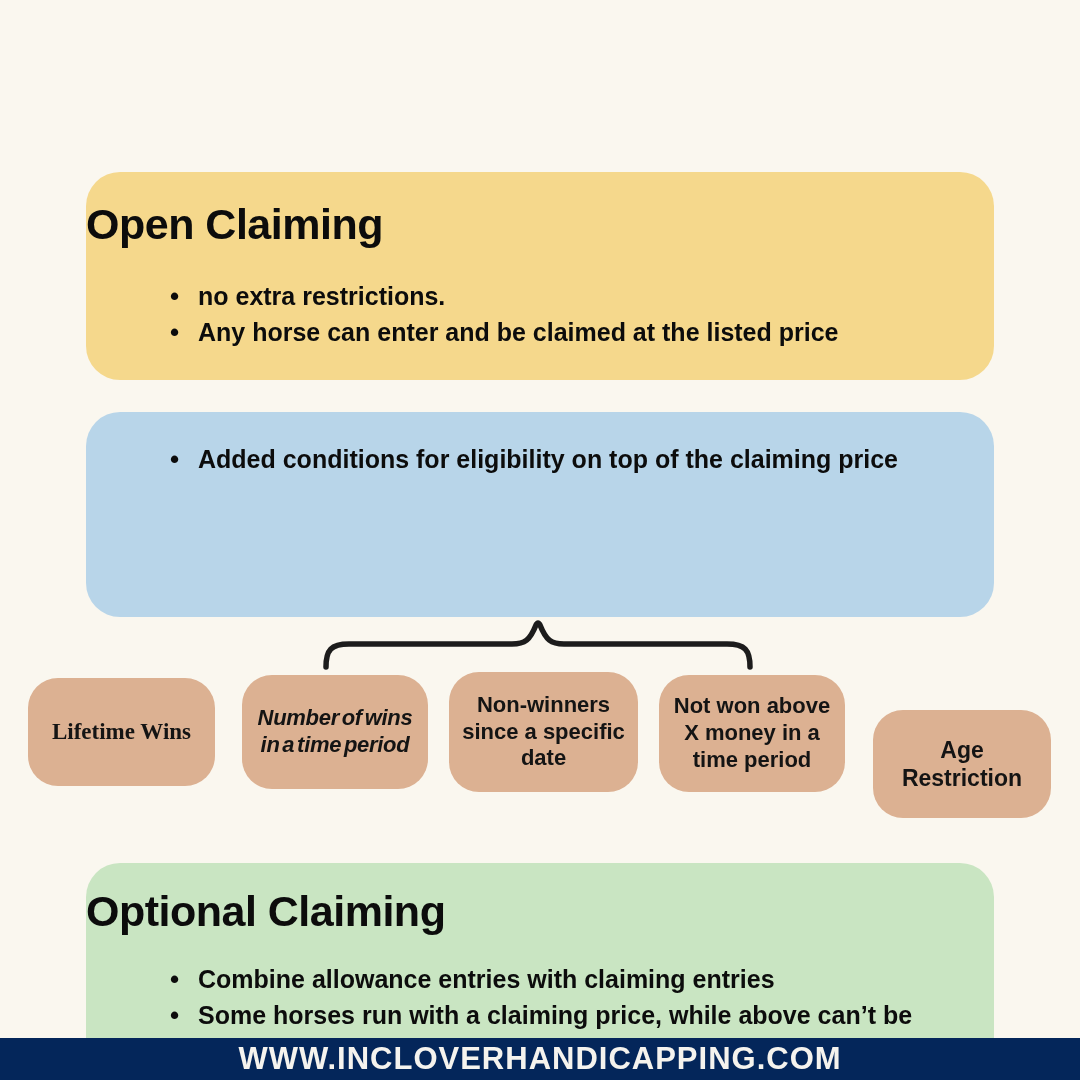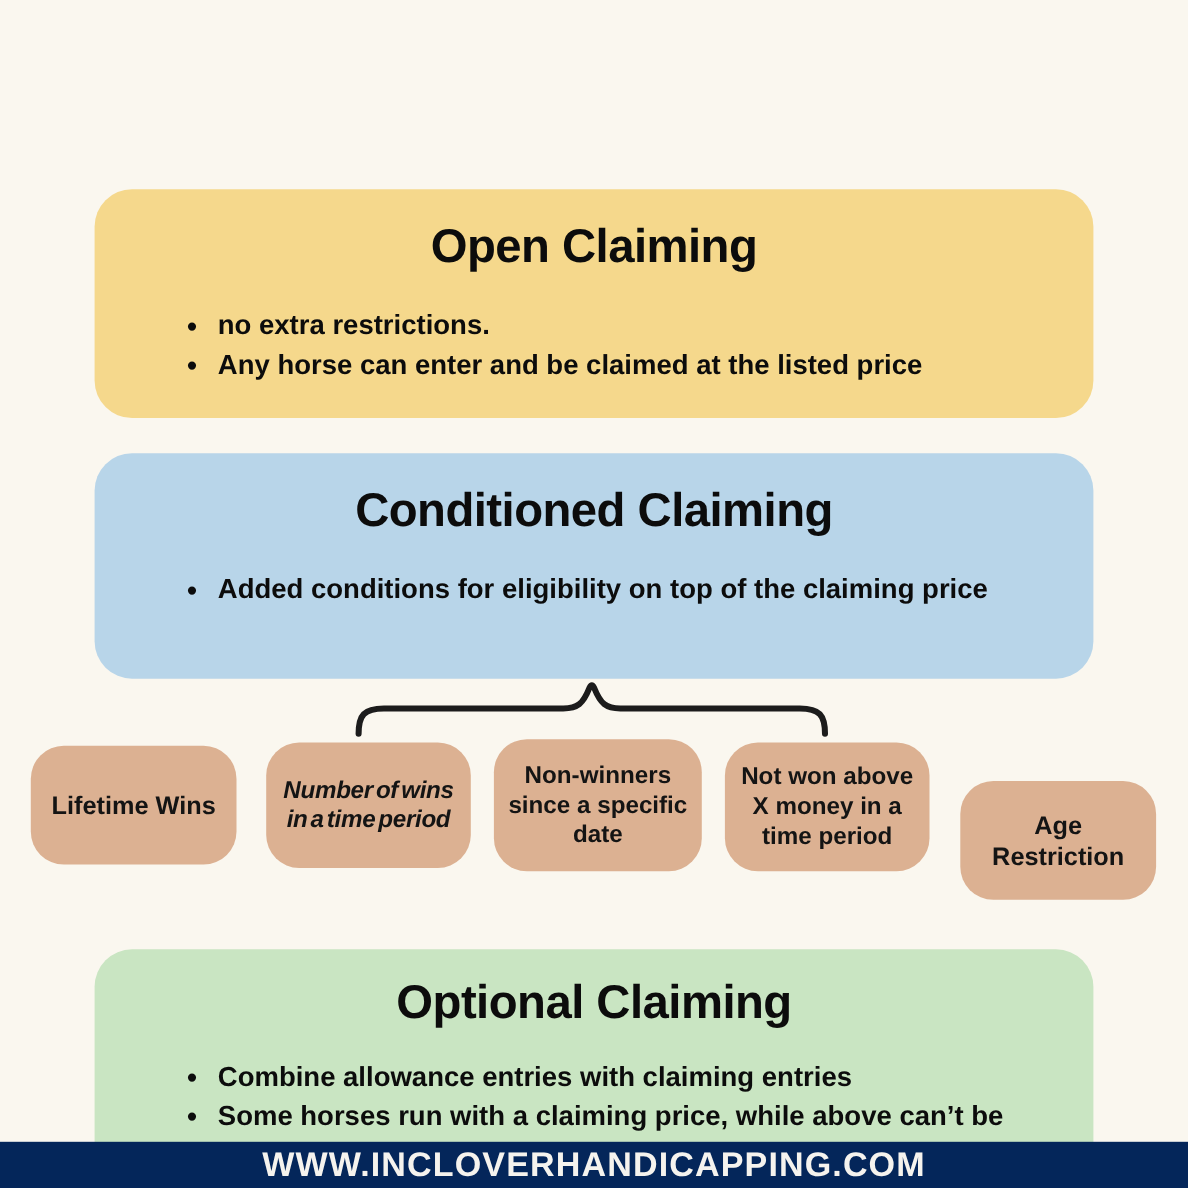--- a/index.html
+++ b/index.html
@@ -37,21 +37,21 @@
   
   .card {
     position:absolute; left:86px; width:908px;
     border-radius:34px;
   }
   .card-open        { top:172px; height:208px; background:#f5d88c; }
   .card-conditioned { top:412px; height:205px; background:#b8d5e9; }
   .card-optional    { top:863px; height:252px; background:#c9e5c2; }
 
   .card-title {
-    text-align:center;
+    text-align:left;
     font-size:43px; font-weight:700;
     letter-spacing:-0.5px;
     margin-top:28px;
     color:#0c0c0c;
   }
   .card ul {
     list-style:none;
     margin:30px 0 0 80px;
     max-width:790px;
   }
@@ -83,42 +83,41 @@
     position:absolute;
     background:#dcb192;
     border-radius:30px;
     display:flex; align-items:center; justify-content:center;
     text-align:center;
     font-weight:700;
     color:#141414;
     padding:6px 10px;
     line-height:1.22;
   }
-  .chip-1 { left:28px;  top:678px; width:187px; height:108px; font-size:23px; }
+  .chip-1 { left:28px;  top:678px; width:187px; height:108px; font-size:23px;font-family:Liberation Serif, serif; }
   .chip-2 { left:242px; top:675px; width:186px; height:114px; font-size:22px; word-spacing:-3px; letter-spacing:-0.3px;font-style:italic; }
   .chip-3 { left:449px; top:672px; width:189px; height:120px; font-size:22px; }
   .chip-4 { left:659px; top:675px; width:186px; height:117px; font-size:22px;text-align:center; }
   .chip-5 { left:873px; top:710px; width:178px; height:108px; font-size:23px; }
 </style>
 </head>
 <body>
 
 <div class="canvas">
 
 
   <div class="card card-open">
     <div class="card-title">Open Claiming</div>
     <ul>
       <li>no extra restrictions.</li>
       <li>Any horse can enter and be claimed at the listed price</li>
     </ul>
   </div>
 
   <div class="card card-conditioned">
-    <div class="card-title">Conditioned Claiming</div>
     <ul>
       <li>Added conditions for eligibility on top of the claiming price</li>
     </ul>
   </div>
 
   <svg class="brace" viewBox="0 0 436 52">
     <path d="M 6 48 C 6 31 11 25 29 25 L 192 25 C 205 25 210 21 216 6 Q 218 2 220 6 C 226 21 231 25 244 25 L 407 25 C 425 25 430 31 430 48" fill="none" stroke="#1c1c1c" stroke-width="5.5" stroke-linecap="round" stroke-linejoin="round"></path>
   </svg>
 
   <div class="chip chip-1">Lifetime Wins</div>

